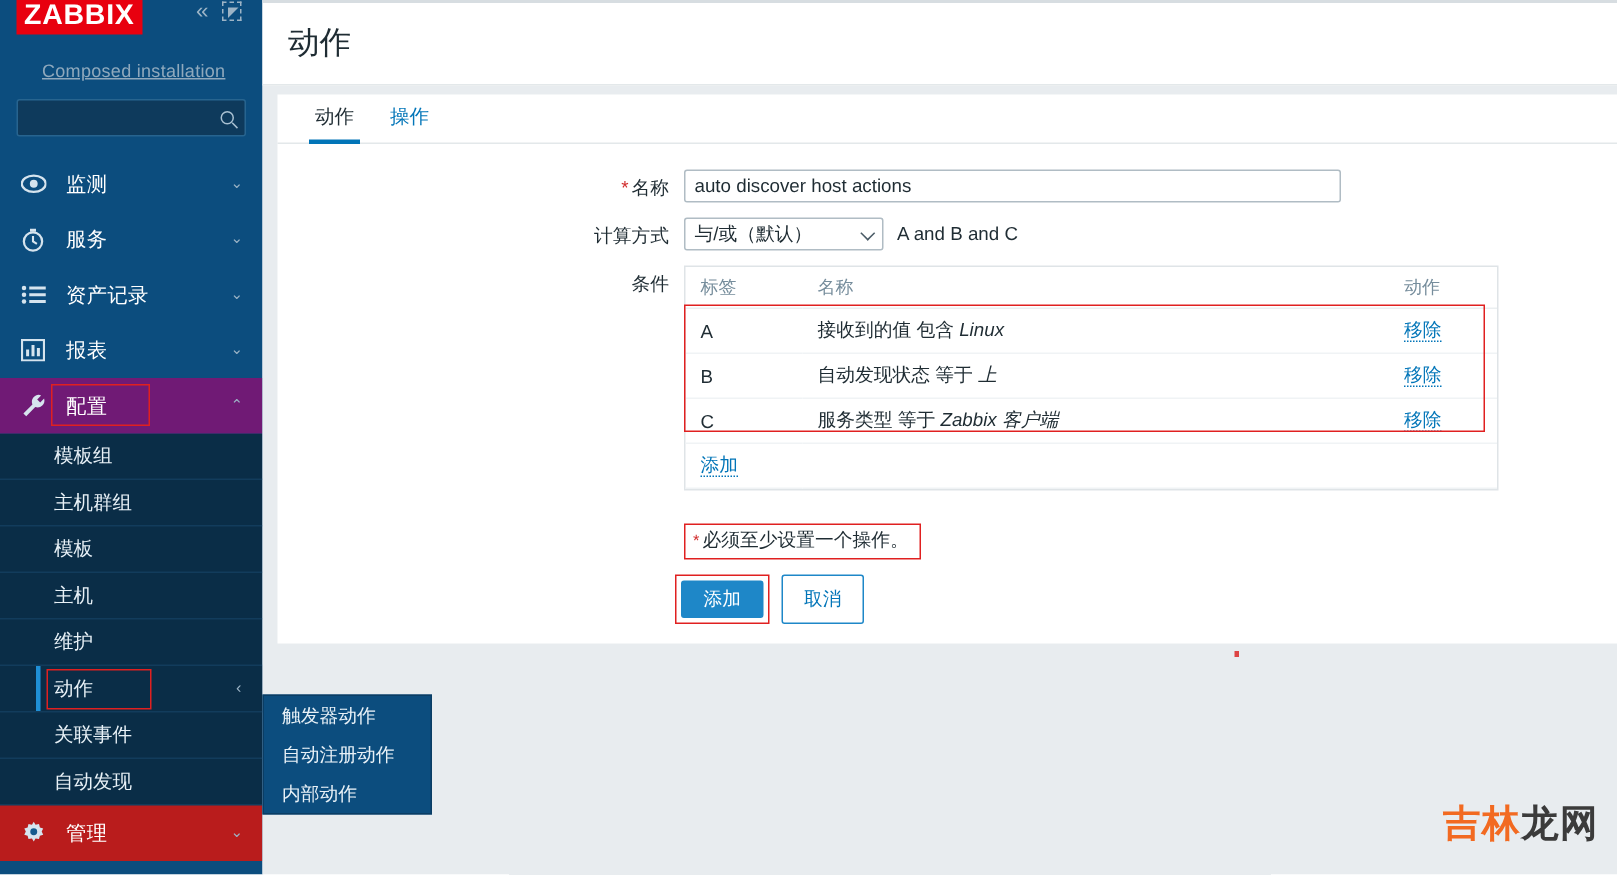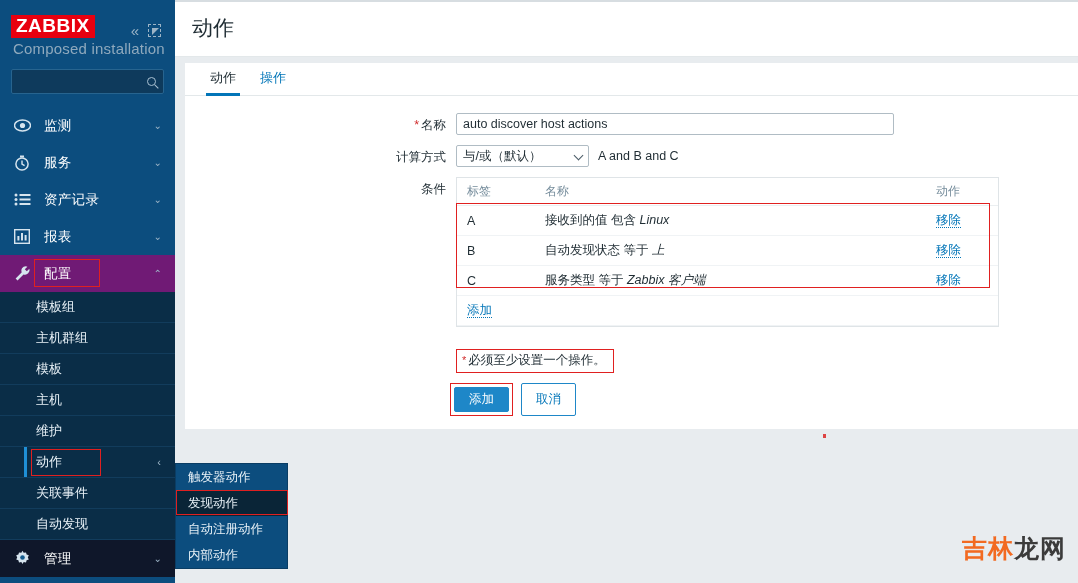--- a/index.html
+++ b/index.html
@@ -17,21 +17,21 @@
   .sidebar {
     width: 175px; height: 583px;
     background: #0c4d7e;
     position: relative;
     flex: 0 0 175px;
     color: #ffffff;
     overflow: hidden;
   }
   .sb-top {
     height: 38px;
-    display: flex; align-items: flex-end;
+    display: flex; align-items: flex-start;
     padding: 0 8px 0 11px;
   }
   .logo {
     background: #e8000f;
     color: #ffffff;
     font-size: 19px;
     font-weight: bold;
     letter-spacing: 0.5px;
     padding: 1px 5px 2px 5px;
     line-height: 1.05;
@@ -46,23 +46,24 @@
   }
   .ic-compact:after {
     content: "";
     position: absolute; left: 3px; top: 3px;
     width: 0; height: 0;
     border-left: 7px solid #9cb4c6;
     border-bottom: 7px solid transparent;
   }
   .sb-sub {
     color: #8fa9bd;
-    font-size: 15px;
-    padding: 2px 0 0 13px;
+    font-size: 12px;
+    padding: 2px 0 0 28px;
     letter-spacing: .2px;
+    text-decoration: underline;
   }
   .sb-search-wrap { padding: 12px 11px 0 11px; }
   .sb-search {
     height: 25px;
     background: #0e3a5c;
     border: 1px solid #27648f;
     border-radius: 2px;
     display: flex; align-items: center;
     padding: 0 7px;
     position: relative;
@@ -91,21 +92,21 @@
     color: #ffffff;
     font-size: 13.5px;
   }
   .nav-item .ic { width: 23px; flex: 0 0 23px; display:flex; align-items:center; justify-content:flex-start; color:#d6e4ee; }
   .nav-item .lbl { padding-left: 7px; letter-spacing: .3px; }
   .nav-item .chev {
     margin-left: auto; margin-right: 13px;
     color: #9cb4c6; font-size: 10px; line-height: 1;
   }
   .nav-item.dark { background: #701a75; }
-  .nav-item.hover { background: #0f172a; justify-content: space-between; }
+  .nav-item.hover { background: #b91c1c; justify-content: space-between; }
   .redbox {
     position: absolute;
     border: 1.5px solid #e02020;
     pointer-events: none;
   }
   .nav-item .redbox { left: 34px; top: 4px; width: 66px; height: 28px; }
 
   .subnav { background: #0a2d47; }
   .subnav-item {
     height: 31px;
@@ -400,24 +401,20 @@
         <span class="lbl">管理</span>
         <span class="chev">⌄</span>
       </div>
 
     </div>
   </div>
 
   <div class="flyout">
     <div class="fly-item">
       <span>触发器动作</span>
-    </div>
-    <div class="fly-item sel">
-      <span>发现动作</span>
-      <span class="rb"></span>
     </div>
     <div class="fly-item">
       <span>自动注册动作</span>
     </div>
     <div class="fly-item">
       <span>内部动作</span>
     </div>
   </div>
 
   <div class="main">

